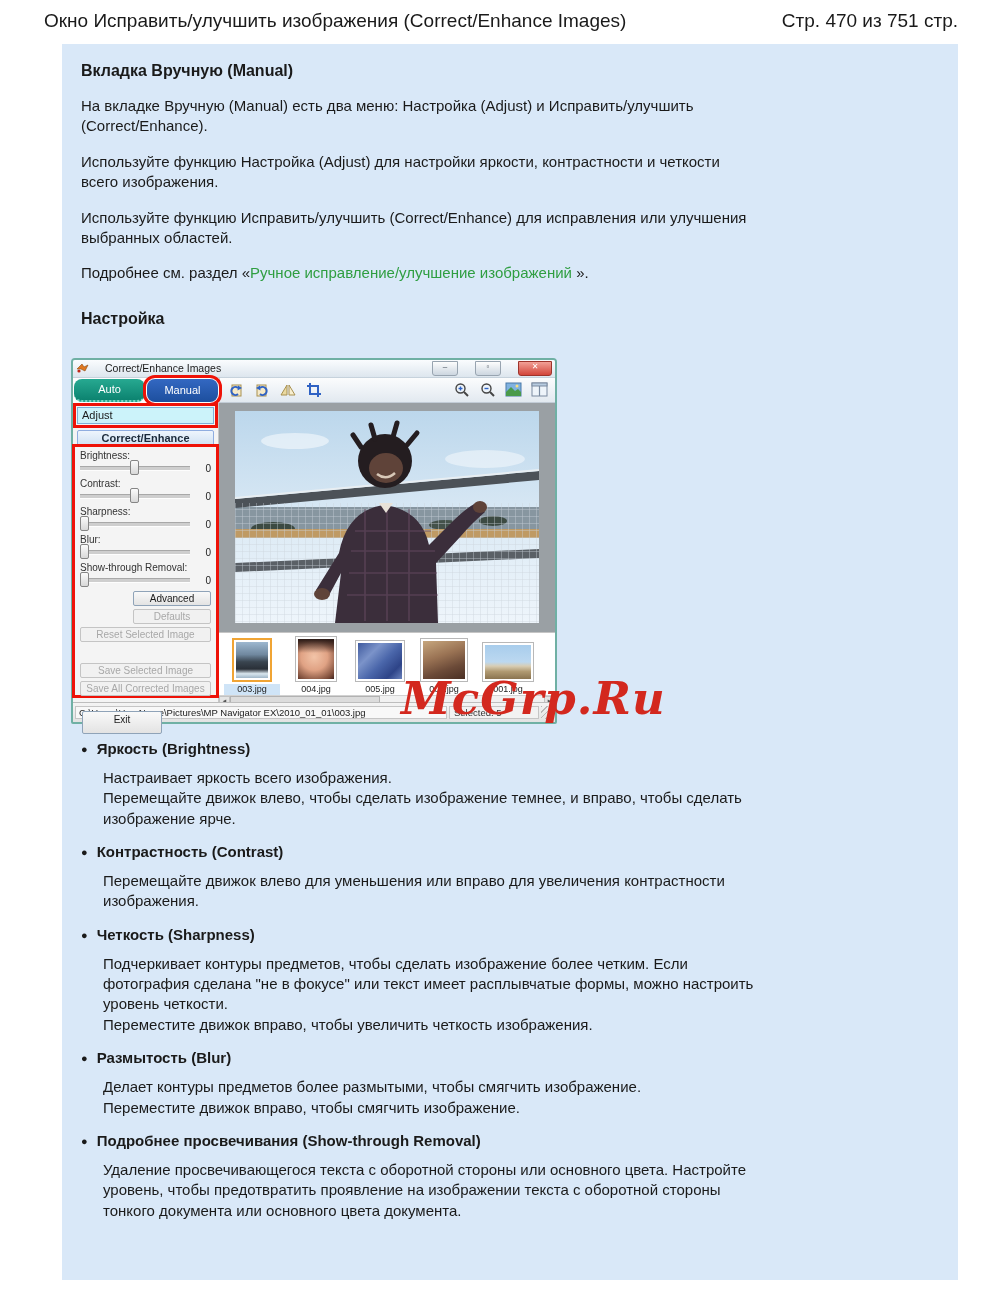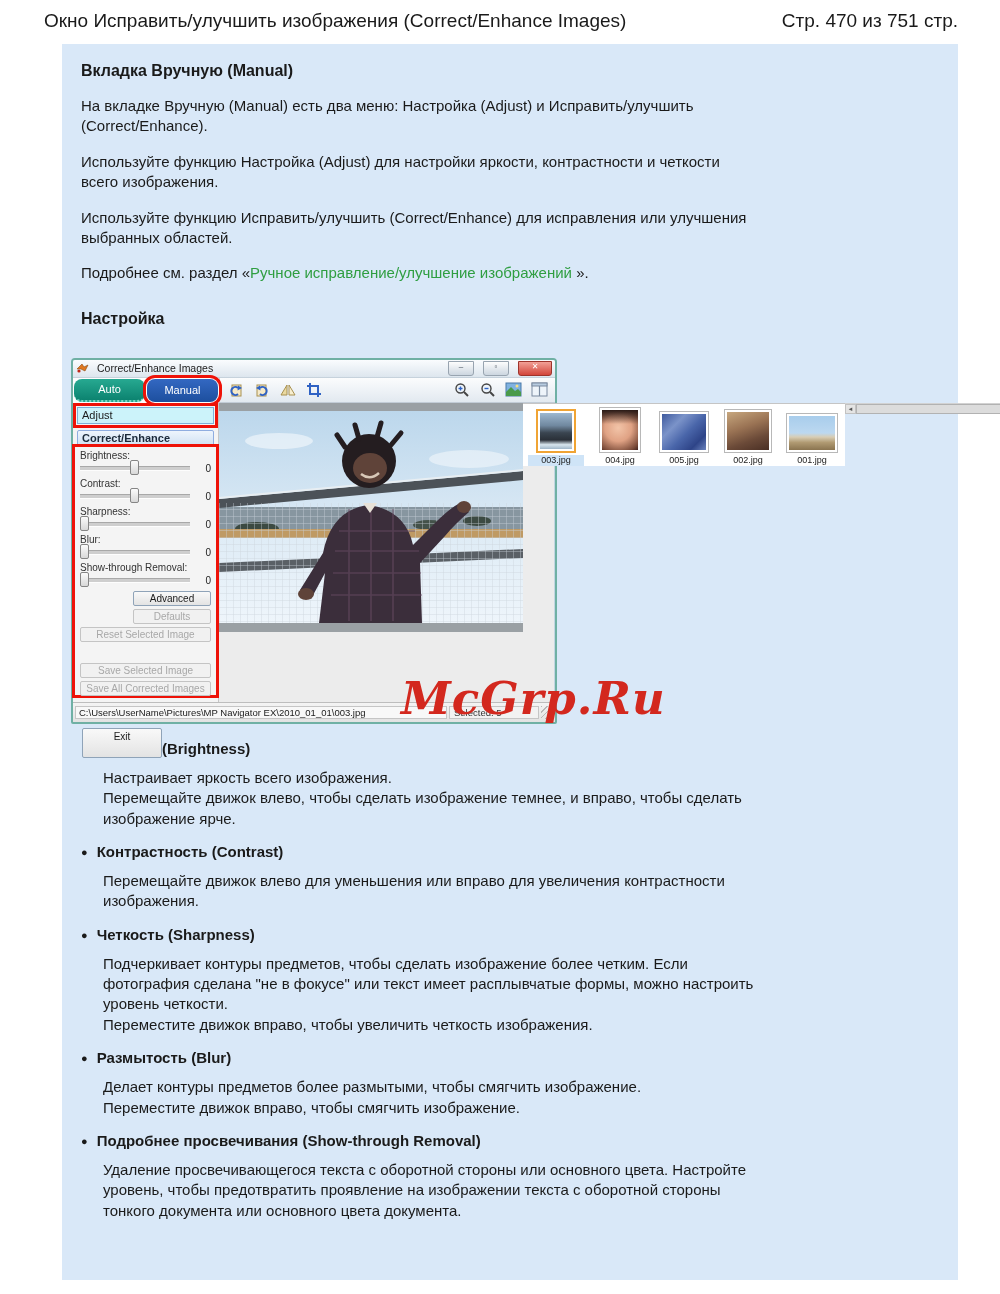--- a/index.html
+++ b/index.html
@@ -12,56 +12,56 @@
   .sheet{position:relative;margin:0 42px 0 62px;background:#d9e8f8;height:1236px;box-sizing:border-box;padding:12px 20px 20px 19px;}
   .sect-heading{font-size:16px;font-weight:bold;margin:6px 0 16px;}
   .para{font-size:15px;line-height:1.36;max-width:678px;margin:0 0 15px;}
   .linktext{color:#2f9e41;text-align:right;}
   .h-nastr{margin-top:26px;}
 
   
   .shot{position:relative;width:486px;height:366px;margin:30px 0 16px -10px;}
   .window{position:absolute;inset:0;background:#ececec;border:2px solid #6fb0a4;border-radius:4px 4px 2px 2px;box-shadow:0 0 0 1px #c2d6e2 inset;display:flex;flex-direction:column;box-sizing:border-box;}
 
-  .titlebar{height:17px;display:flex;align-items:center;gap:8px;background:linear-gradient(#fafcfe,#dde6ee);border-bottom:1px solid #c6d2dc;font-size:10.5px;padding:0 3px;border-radius:2px 2px 0 0;flex:0 0 auto;}
+  .titlebar{height:17px;display:flex;align-items:center;gap:16px;background:linear-gradient(#fafcfe,#dde6ee);border-bottom:1px solid #c6d2dc;font-size:10.5px;padding:0 3px;border-radius:2px 2px 0 0;flex:0 0 auto;}
   .ttl{flex:1;white-space:nowrap;overflow:hidden;}
   .wbtn{width:24px;height:13px;border:1px solid #98a4b0;border-radius:0 0 3px 3px;background:linear-gradient(#fdfdfd,#ccd6e0);font-size:8px;line-height:10px;text-align:center;color:#3a4450;margin-left:1px;}
   .wbtn.close{width:32px;background:linear-gradient(#f2a096,#d2453a);border-color:#9e342c;color:#fff;}
 
   .row2{display:flex;height:25px;flex:0 0 auto;}
   .tabs{width:146px;display:flex;background:#fdfdfd;border-right:1px solid #ccd3da;position:relative;z-index:3;}
   .tab{flex:1;font-size:11px;color:#fff;display:flex;align-items:center;justify-content:center;margin:1px;border-radius:8px;}
   .tab.auto{background:linear-gradient(#27a991,#0c8370);border-bottom:2px dotted #7fd6c4;}
   .tab.manual{background:linear-gradient(#3368c2,#1d4f9e);outline:3px solid #ee1208;outline-offset:1px;}
   .toolbar{flex:1;background:linear-gradient(#fbfcfd,#e2e9f0);border-bottom:1px solid #c2ccd6;display:flex;align-items:center;padding:0 7px;gap:9px;}
   .toolbar .spacer{flex:1;}
   .ticon{width:17px;height:17px;display:inline-flex;align-items:center;justify-content:center;}
 
   .winbody{display:flex;flex:1;min-height:0;}
   
   .leftpanel{width:146px;background:#f4f4f4;border-right:1px solid #c6c6c6;position:relative;box-sizing:border-box;padding:3px 2px;z-index:2;}
   .btn-adjust{height:15px;background:#ccf3fa;border:1px solid #7fb0d8;font-size:11px;line-height:14px;padding:0 4px;margin:1px 2px 6px;outline:3px solid #ee1208;outline-offset:1px;}
-  .btn-ce{height:15px;background:linear-gradient(#eef5fd,#cfe0f2);border:1px solid #8fade0;font-size:11px;font-weight:bold;line-height:14px;color:#1c2a3a;padding:0 4px;margin:2px 2px 0;border-radius:2px;}
+  .btn-ce{height:15px;background:linear-gradient(#eef5fd,#cfe0f2);border:1px solid #8fade0;font-size:11px;font-weight:bold;line-height:14px;color:#1c2a3a;padding:0 4px;margin:2px 2px 0;border-radius:2px;text-align:center;}
   .redpanel{position:absolute;left:-1px;right:-1px;top:41px;bottom:4px;border:3px solid #ee1208;box-sizing:border-box;padding:1px 5px 2px;background:#f4f4f4;}
   .sl-label{font-size:10px;color:#333;margin-top:2px;}
   .sl-row{display:flex;align-items:center;height:15px;}
   .sl-track{position:relative;flex:1;height:3px;background:#cecece;border-top:1px solid #a8a8a8;border-bottom:1px solid #fdfdfd;margin-right:9px;}
   .sl-thumb{position:absolute;top:-7px;width:9px;height:15px;background:linear-gradient(#fbfbfb,#d8d8d8);border:1px solid #858585;border-radius:2px;box-sizing:border-box;}
   .thumb-center{left:calc(50% - 5px);}
   .thumb-left{left:0;}
   .sl-val{width:12px;text-align:right;font-size:10px;color:#222;}
   .pbtn{display:block;font-size:10px;height:15px;line-height:13px;text-align:center;border:1px solid #8fa3b8;border-radius:2px;background:linear-gradient(#f9f9f9,#e3e3e3);box-sizing:border-box;}
   .pbtn.half{width:78px;margin:3px 0 0 auto;}
   .pbtn.wide{width:100%;margin:3px 0 0;}
   .pbtn.disabled{color:#a8a8a8;border-color:#c4c4c4;background:#f1f1f1;}
   .gapline{height:18px;}
-  .btn-exit{width:80px;height:30px;line-height:15px;margin:32px 0 0 2px;}
-
-  
-  .prevcol{flex:1;display:flex;flex-direction:row;min-width:0;}
+  .btn-exit{width:80px;height:23px;line-height:15px;margin:15px 0 0 2px;}
+
+  
+  .prevcol{flex:1;display:flex;flex-direction:column;min-width:0;}
   .preview{height:229px;background:#9aa0a4;display:flex;align-items:center;justify-content:center;flex:0 0 auto;}
   .photo{width:304px;height:212px;display:block;}
   .thumbstrip{height:63px;background:#ffffff;border-top:1px solid #c5c5c5;display:flex;padding:3px 5px 0;gap:8px;box-sizing:border-box;flex:0 0 auto;}
   .thumb{width:56px;text-align:center;font-size:9px;color:#222;}
   .tframe{height:46px;display:flex;align-items:flex-end;justify-content:center;}
   .timg{border:1px solid #b8b8b8;background:#fff;padding:2px;box-sizing:border-box;}
   .timg > div{width:100%;height:100%;}
   .thumb.selected .timg{border:2px solid #f0a434;}
   .thumb.selected .tlabel{background:#cfe4f7;}
   .tlabel{margin-top:2px;line-height:11px;}

